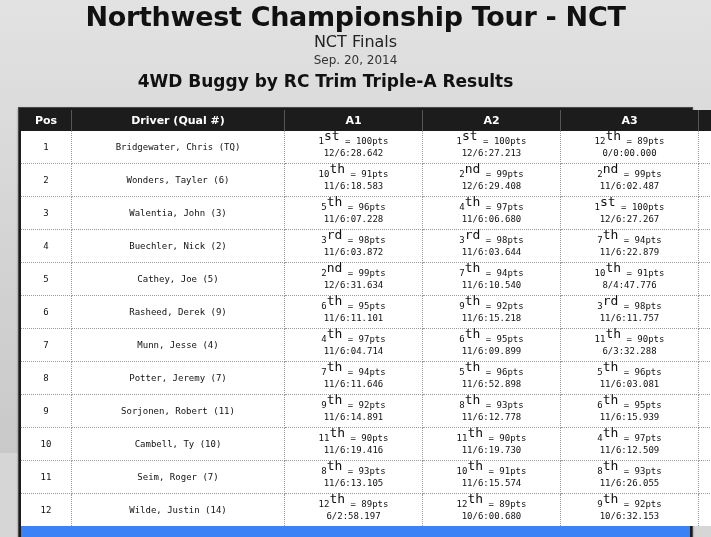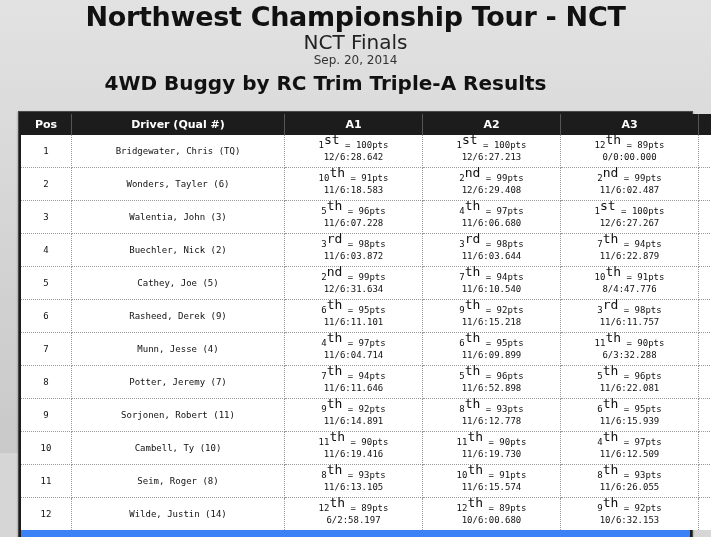--- a/index.html
+++ b/index.html
@@ -27,33 +27,33 @@
   .title-main {
     font-family: "DejaVu Sans", sans-serif;
     font-size: 27px;
     font-weight: bold;
     color: #111;
     letter-spacing: -0.3px;
     line-height: 30px;
   }
   .title-sub {
     font-family: "DejaVu Sans", sans-serif;
-    font-size: 20px;
+    font-size: 16px;
     color: #222;
     line-height: 20px;
   }
   .title-date {
     font-family: "DejaVu Sans", sans-serif;
     font-size: 12px;
     color: #333;
     line-height: 16px;
   }
   .class-title {
     font-family: "DejaVu Sans", sans-serif;
-    font-size: 20px;
+    font-size: 17px;
     font-weight: bold;
     color: #111;
     text-align: center;
     padding-top: 3px;
     padding-bottom: 12px;
     padding-right: 60px;
   }
   .table-wrap {
     margin: 4px 18px;
     border: 1px solid #4a4a4a;
@@ -279,21 +279,21 @@
             <td class="run">
               <span class="pts-line">7<sup class="ord">th</sup> = 94pts</span>
               <span class="time-line">11/6:11.646</span>
             </td>
             <td class="run">
               <span class="pts-line">5<sup class="ord">th</sup> = 96pts</span>
               <span class="time-line">11/6:52.898</span>
             </td>
             <td class="run">
               <span class="pts-line">5<sup class="ord">th</sup> = 96pts</span>
-              <span class="time-line">11/6:22.081</span>
+              <span class="time-line">11/6:03.081</span>
             </td>
             <td class="total">192</td>
           </tr>
           <tr>
             <td class="pos">9</td>
             <td class="driver">Sorjonen, Robert (11)</td>
             <td class="run">
               <span class="pts-line">9<sup class="ord">th</sup> = 92pts</span>
               <span class="time-line">11/6:14.891</span>
             </td>
@@ -319,21 +319,21 @@
               <span class="time-line">11/6:19.730</span>
             </td>
             <td class="run">
               <span class="pts-line">4<sup class="ord">th</sup> = 97pts</span>
               <span class="time-line">11/6:12.509</span>
             </td>
             <td class="total">187</td>
           </tr>
           <tr>
             <td class="pos">11</td>
-            <td class="driver">Seim, Roger (8)</td>
+            <td class="driver">Seim, Roger (7)</td>
             <td class="run">
               <span class="pts-line">8<sup class="ord">th</sup> = 93pts</span>
               <span class="time-line">11/6:13.105</span>
             </td>
             <td class="run">
               <span class="pts-line">10<sup class="ord">th</sup> = 91pts</span>
               <span class="time-line">11/6:15.574</span>
             </td>
             <td class="run">
               <span class="pts-line">8<sup class="ord">th</sup> = 93pts</span>

